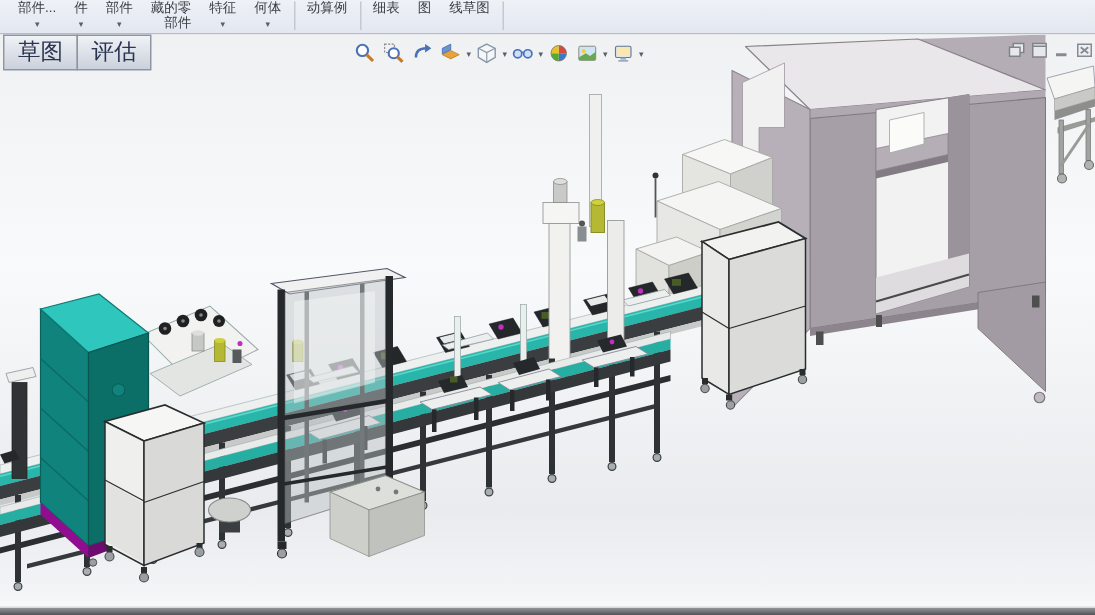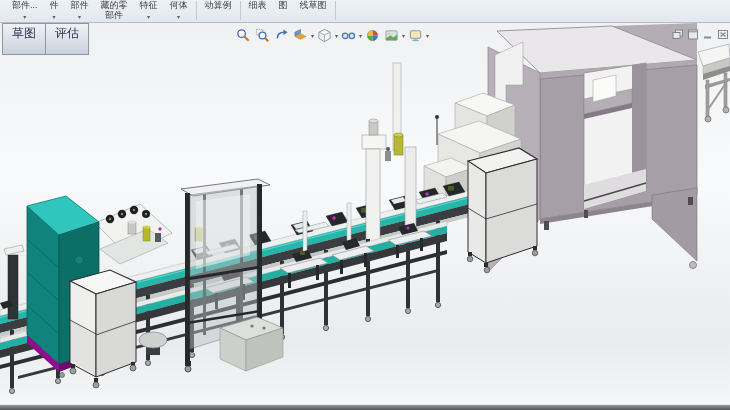--- a/index.html
+++ b/index.html
@@ -10,27 +10,27 @@
   }
   
   .ribbon{
     position:absolute;top:0;left:0;width:730px;height:23px;
     background:linear-gradient(#eef1f6,#e3e8f0);
     border-bottom:1px solid #b7bdc8;
     display:flex;align-items:flex-start;padding-left:6px;box-sizing:border-box;
   }
   .rbtn{display:flex;flex-direction:column;align-items:center;justify-content:flex-start;
         padding:1px 6px 0;height:22px;cursor:pointer}
-  .rbtn .lbl{font-size:9px;line-height:9.5px;color:#3a3d42;white-space:pre;text-align:center}
+  .rbtn .lbl{font-size:9px;line-height:9.5px;color:#3a3d42;white-space:pre;text-align:right}
   .rbtn .dd{font-size:6px;line-height:6px;color:#5a5e66;margin-top:3px}
   .rsep{width:1px;height:19px;background:#c3c8d1;margin:1px 2px 0}
   
   .tabrow{position:absolute;top:23px;left:2px;display:flex;z-index:6}
   .tab{
-    font-size:12px;color:#2b3550;padding:1px 9px 12px;cursor:pointer;margin-right:-1px;
+    font-size:15px;color:#2b3550;padding:1px 9px 2px;cursor:pointer;margin-right:-1px;
     background:linear-gradient(#eff2f6,#cbd1dc);
     border:1px solid #8f96a3;
   }
   
   .viewport{
     position:absolute;top:23px;left:0;width:730px;height:387px;overflow:hidden;
     background:linear-gradient(180deg,#eff1f3 0%,#f9fafb 40%,#e9ebee 82%,#f3f4f6 96%,#fbfbfb 100%);
   }
   svg.model{position:absolute;left:0;top:0}
   

